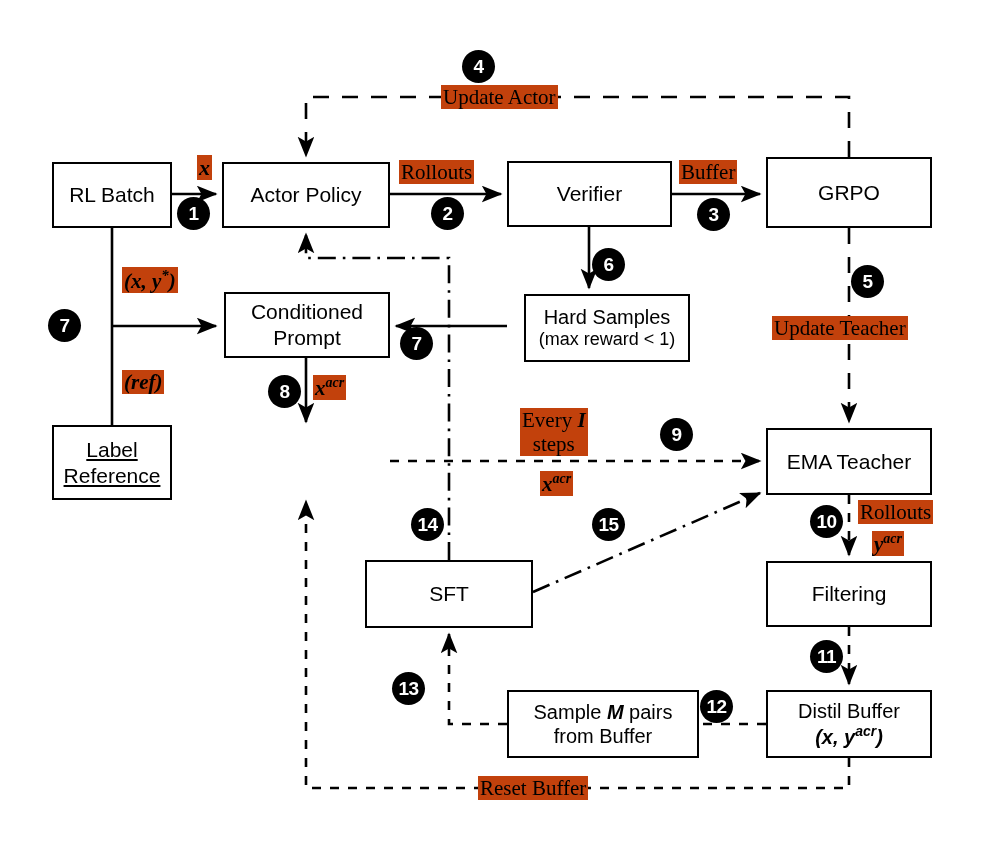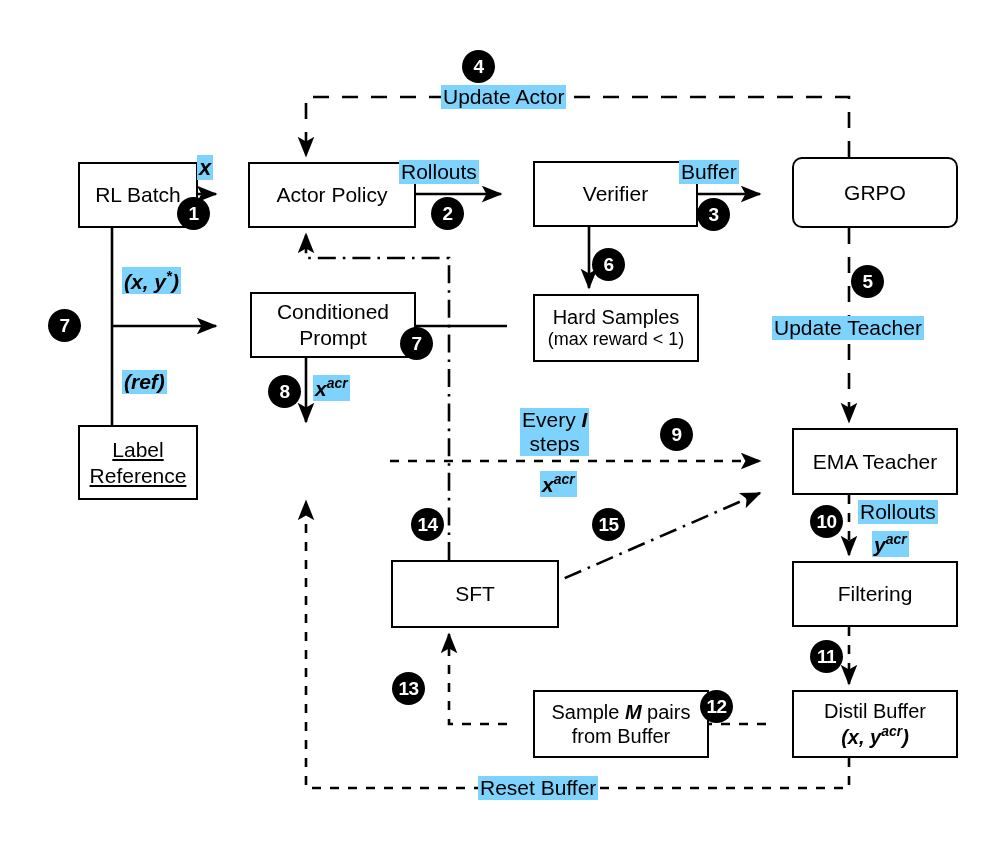--- a/index.html
+++ b/index.html
@@ -30,21 +30,20 @@
     display: flex;
     flex-direction: column;
     align-items: center;
     justify-content: center;
     text-align: center;
     color: #000000;
     font-size: 21px;
     line-height: 1.22;
     font-family: "Liberation Sans", sans-serif;
     z-index: 3;
-    margin-left: 26px;
   }
   .node .line2 { display: block; }
   .badge {
     position: absolute;
     width: 33px;
     height: 33px;
     border-radius: 50%;
     background: #000000;
     color: #ffffff;
     display: flex;
@@ -53,22 +52,22 @@
     font-size: 19px;
     font-weight: bold;
     font-family: "Liberation Sans", sans-serif;
     z-index: 5;
     letter-spacing: -0.5px;
   }
   .edge-label {
     position: absolute;
     color: #000000;
     font-size: 21px;
-    font-family: Liberation Sans, sans-serif;
-    background: #7dd3fc;
+    font-family: Liberation Serif, serif;
+    background: #c2410c;
     white-space: nowrap;
     z-index: 4;
     padding: 0 2px;
     line-height: 1.15;
   }
   .edge-label.italic {
     font-style: italic;
     font-weight: bold;
   }
   .edge-label.center { text-align: center; }
@@ -138,30 +137,30 @@
   </div>
 
   <div class="node" style="left:222px; top:162px; width:168px; height:66px;">
     <span>Actor Policy</span>
   </div>
 
   <div class="node" style="left:507px; top:161px; width:165px; height:66px;">
     <span>Verifier</span>
   </div>
 
-  <div class="node" style="left:766px; top:157px; width:166px; height:71px;border-radius:10px;">
+  <div class="node" style="left:766px; top:157px; width:166px; height:71px;">
     <span>GRPO</span>
   </div>
 
   <div class="node" style="left:224px; top:292px; width:166px; height:66px;">
     <span>Conditioned</span>
     <span class="line2">Prompt</span>
   </div>
 
-  <div class="node" style="left:507px; top:294px; width:166px; height:68px; font-size:20px;">
+  <div class="node" style="left:524px; top:294px; width:166px; height:68px; font-size:20px;">
     <span>Hard Samples</span>
     <span class="line2" style="font-size:18px;">(max reward &lt; 1)</span>
   </div>
 
   <div class="node" style="left:52px; top:425px; width:120px; height:75px;text-decoration:underline;">
     <span>Label</span>
     <span class="line2">Reference</span>
   </div>
 
 
@@ -170,21 +169,21 @@
   </div>
 
   <div class="node" style="left:365px; top:560px; width:168px; height:68px;">
     <span>SFT</span>
   </div>
 
   <div class="node" style="left:766px; top:561px; width:166px; height:66px;">
     <span>Filtering</span>
   </div>
 
-  <div class="node" style="left:507px; top:690px; width:176px; height:68px; font-size:20px;">
+  <div class="node" style="left:507px; top:690px; width:192px; height:68px; font-size:20px;">
     <span>
       <span>Sample <span style="font-style: italic; font-weight: bold;">M</span> pairs</span>
     </span>
     <span class="line2">from Buffer</span>
   </div>
 
   <div class="node" style="left:766px; top:690px; width:166px; height:68px; font-size:20px;">
     <span>Distil Buffer</span>
     <span class="line2" style="font-style:italic; font-weight:bold;">
       <span>(x, y</span><span class="sup">acr</span><span>)</span>

